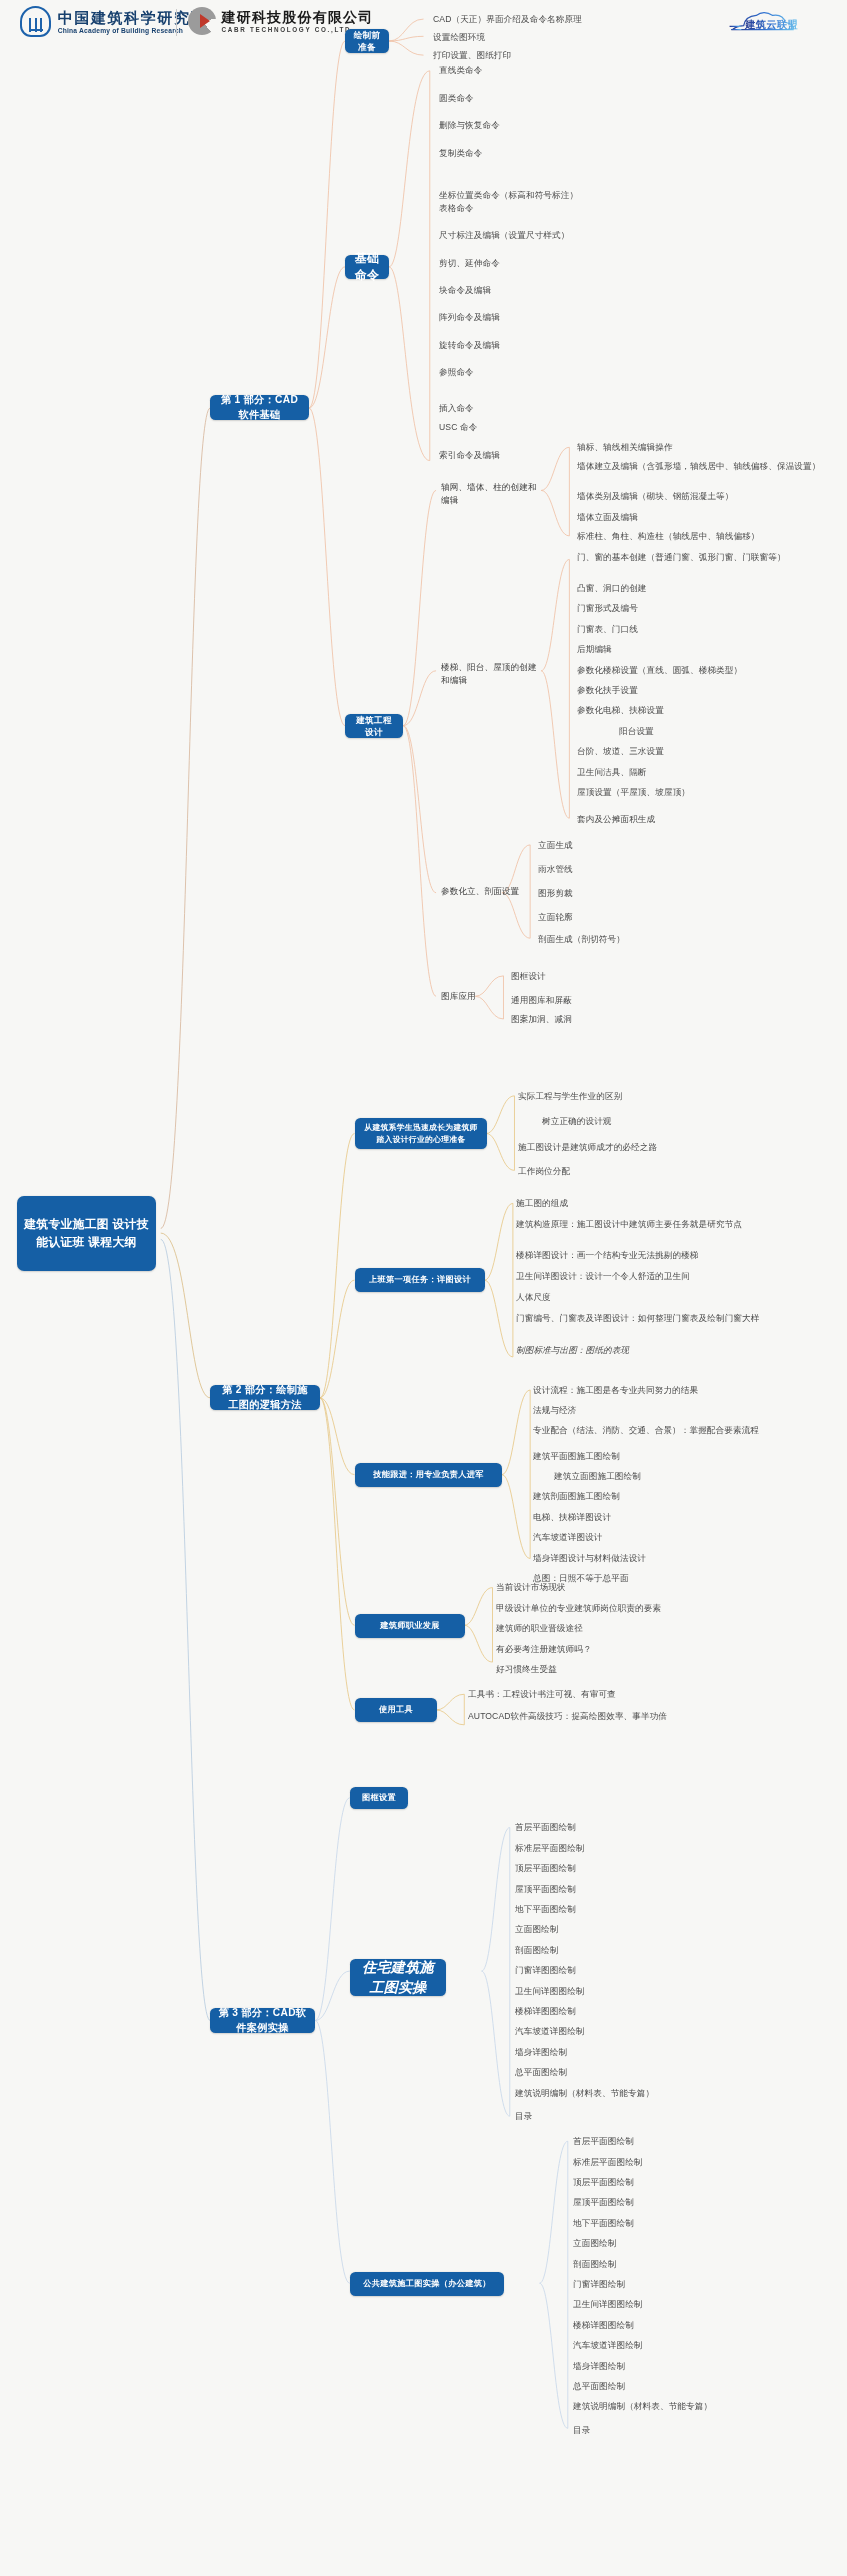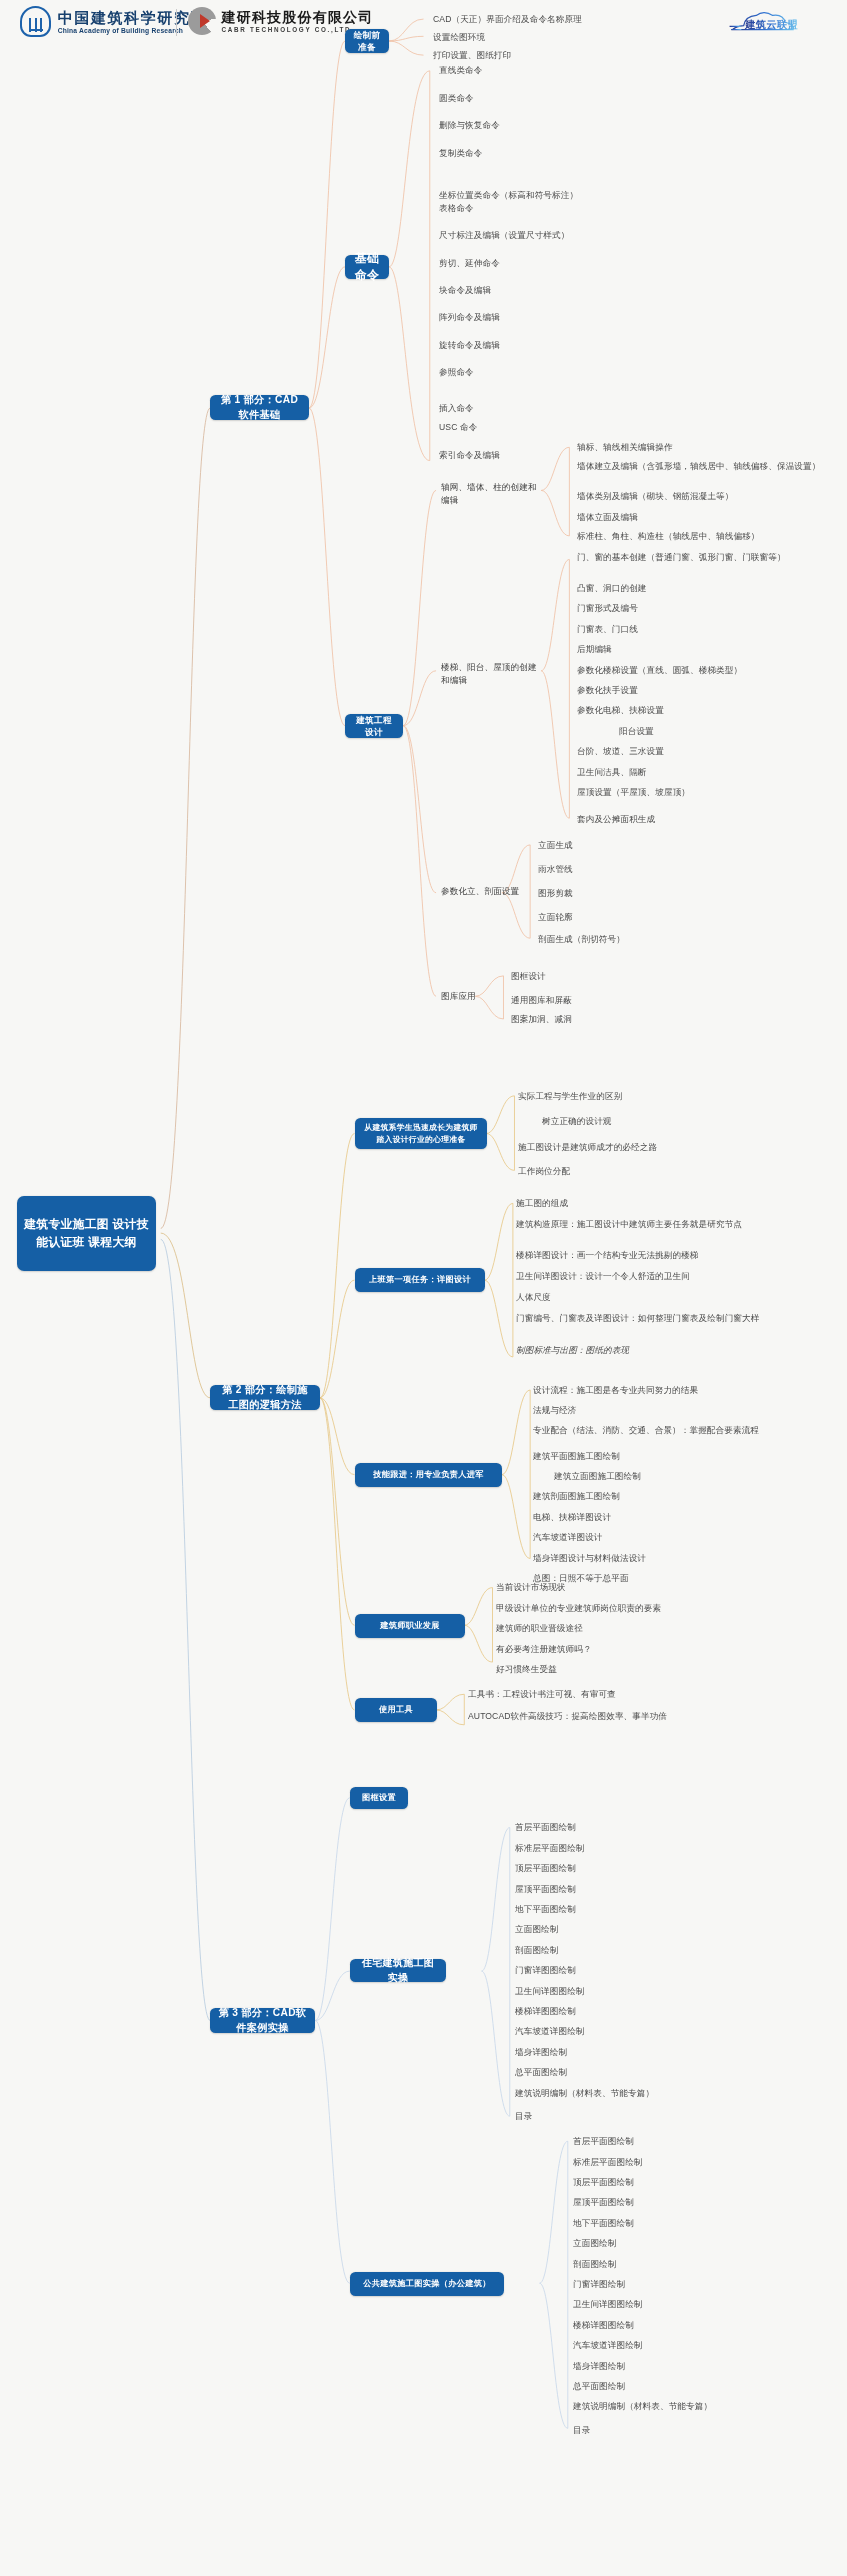--- a/index.html
+++ b/index.html
@@ -336,21 +336,21 @@
 <div class="leaf" style="left:468px; top:1710px; width:271px;">AUTOCAD软件高级技巧：提高绘图效率、事半功倍</div>
 
 <div class="node part" style="left:210px; top:2008px; width:105px; height:25px;">
   <span>第 3 部分：CAD软件案例实操</span>
 </div>
 
 <div class="node" style="left:350px; top:1787px; width:58px; height:22px; font-size:8.2px;">
   <span>图框设置</span>
 </div>
 
-<div class="node" style="left:350px; top:1959px; width:96px; height:23px; font-size:10px;">
+<div class="node" style="left:350px; top:1959px; width:96px; height:37px; font-size:14px;font-style:italic;">
   <span>住宅建筑施工图实操</span>
 </div>
 <div class="leaf" style="left:515px; top:1821px; width:271px;">首层平面图绘制</div>
 <div class="leaf" style="left:515px; top:1842px; width:271px;">标准层平面图绘制</div>
 <div class="leaf" style="left:515px; top:1862px; width:271px;">顶层平面图绘制</div>
 <div class="leaf" style="left:515px; top:1883px; width:271px;">屋顶平面图绘制</div>
 <div class="leaf" style="left:515px; top:1903px; width:271px;">地下平面图绘制</div>
 <div class="leaf" style="left:515px; top:1923px; width:271px;">立面图绘制</div>
 <div class="leaf" style="left:515px; top:1944px; width:271px;">剖面图绘制</div>
 <div class="leaf" style="left:515px; top:1964px; width:271px;">门窗详图图绘制</div>

